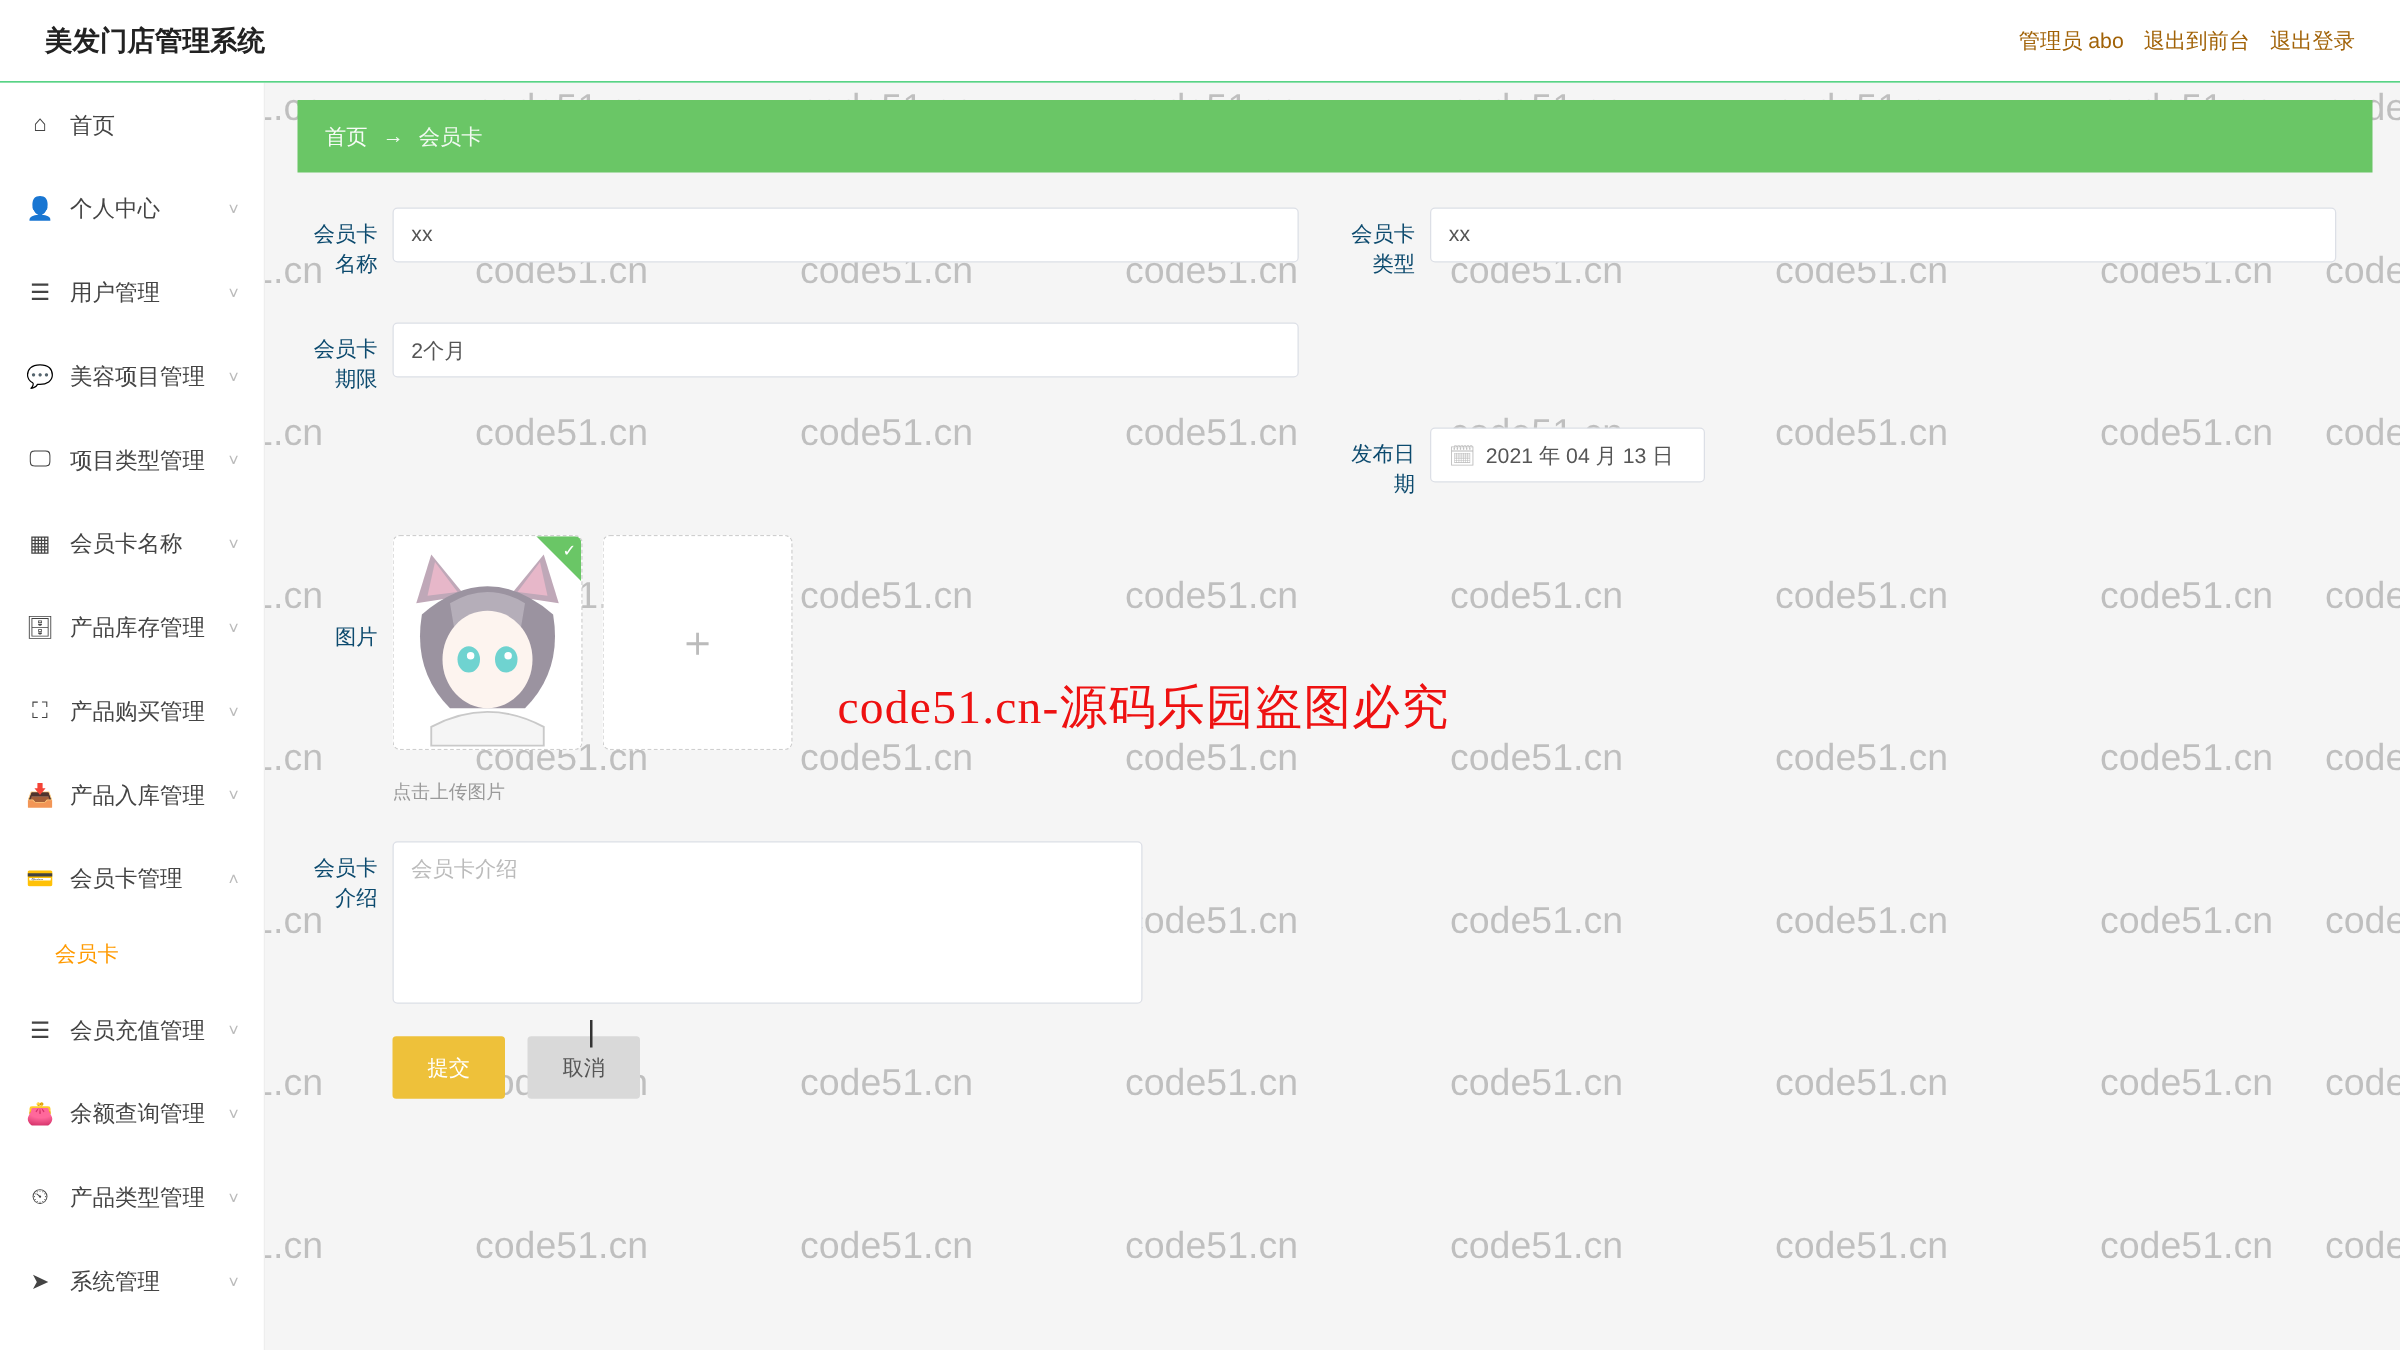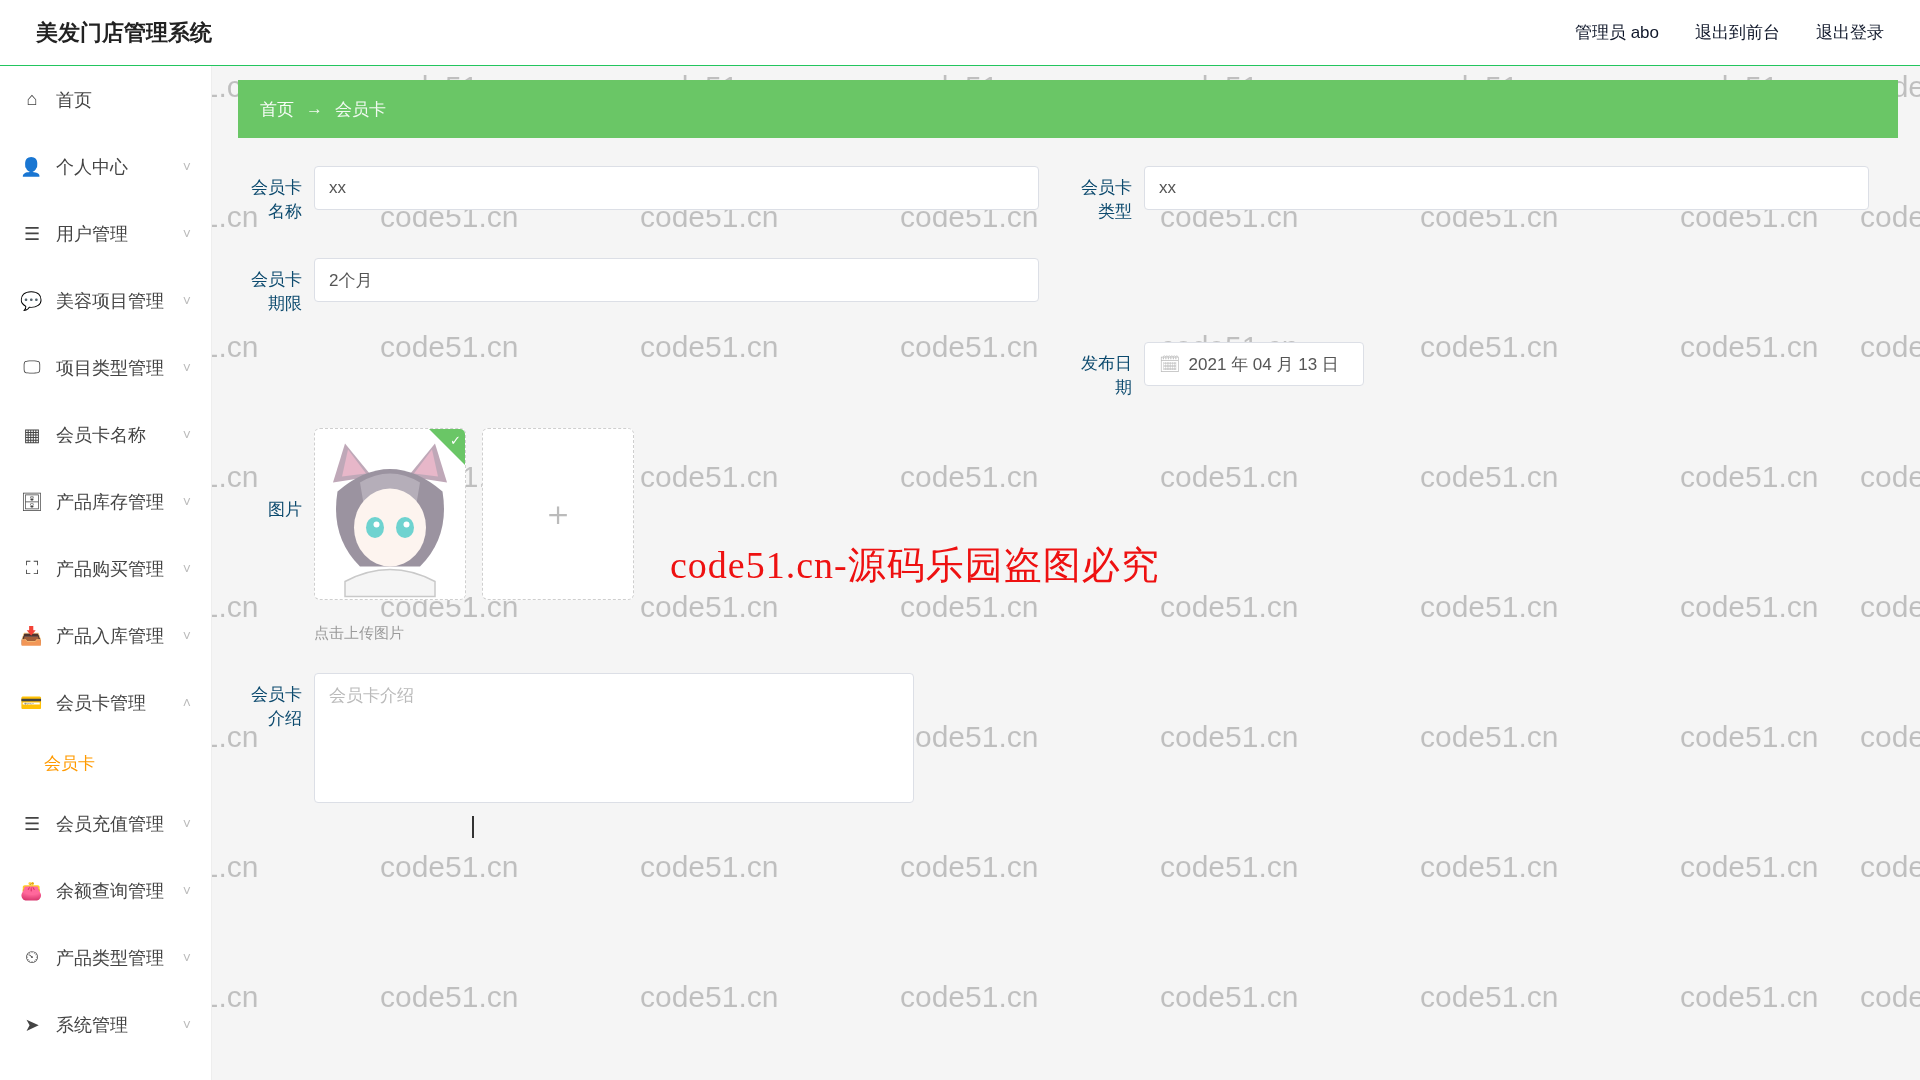--- a/index.html
+++ b/index.html
@@ -5,21 +5,21 @@
 * { margin: 0; padding: 0; box-sizing: border-box; font-family: "Microsoft YaHei", sans-serif; }
 body { width: 1920px; height: 1080px; background: #f5f5f5; position: relative; overflow: hidden; }
 
 
 .watermark-layer { position: absolute; inset: 0; pointer-events: none; z-index: 0; }
 .wm { position: absolute; color: rgba(0,0,0,0.22); font-size: 30px; font-weight: 500; }
 
 
 .header { position: absolute; top: 0; left: 0; right: 0; height: 66px; background: #fff; display: flex; align-items: center; justify-content: space-between; padding: 0 36px; z-index: 10; border-bottom: 1px solid #22c55e; }
 .header .title { font-size: 22px; font-weight: 700; color: #222; }
-.header .right { display: flex; gap: 36px; font-size: 17px; color: #0f172a; margin-left: 26px; }
+.header .right { display: flex; gap: 16px; font-size: 17px; color: #a16207; margin-left: 26px; }
 .header .right span { cursor: pointer; }
 
 
 .sidebar { position: absolute; top: 66px; left: 0; width: 212px; bottom: 0; background: #fff; z-index: 5; border-right: 1px solid #eee; }
 .menu-item { display: flex; align-items: center; height: 67px; padding: 0 22px; color: #444; font-size: 18px; cursor: pointer; position: relative; }
 .menu-item .micon { width: 20px; height: 20px; margin-right: 14px; display: inline-flex; align-items: center; justify-content: center; }
 .menu-item .arrow { position: absolute; right: 20px; color: #bbb; font-size: 14px; }
 .menu-sub { padding-left: 44px; height: 54px; display: flex; align-items: center; color: #ff9a00; font-size: 17px; cursor: pointer; }
 
 
@@ -294,17 +294,21 @@
 
   <div class="upload-hint">点击上传图片</div>
 
   <div class="row" style="margin-top:30px;">
     <div class="col">
       <div class="flabel">会员卡介绍</div>
       <textarea class="ta" placeholder="会员卡介绍" style=""></textarea>
     </div>
   </div>
 
+  <div class="btns">
+    <button class="btn primary">提交</button>
+    <button class="btn plain">取消</button>
+  </div>
 
 </div>
 
 <div class="red-banner">code51.cn-源码乐园盗图必究</div>
 <div class="cursor"></div>
 
 </body></html>

